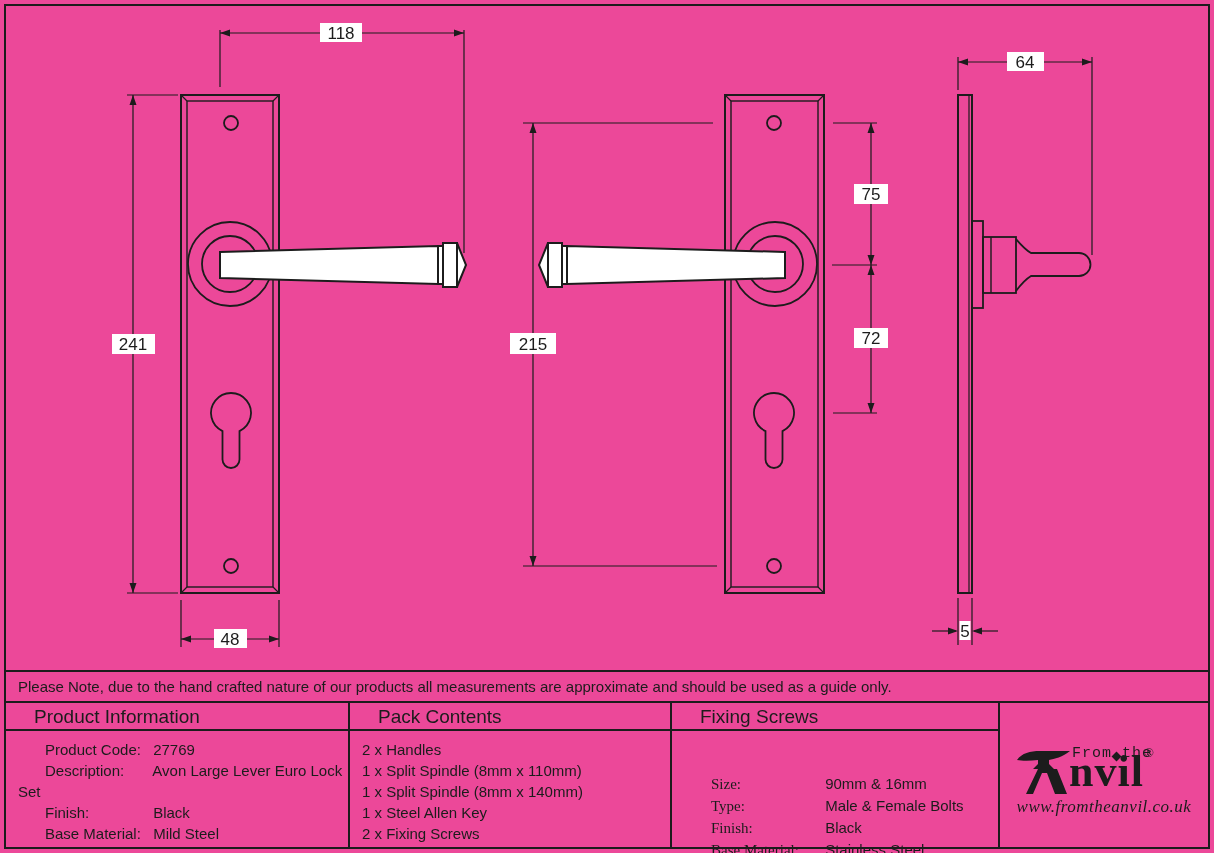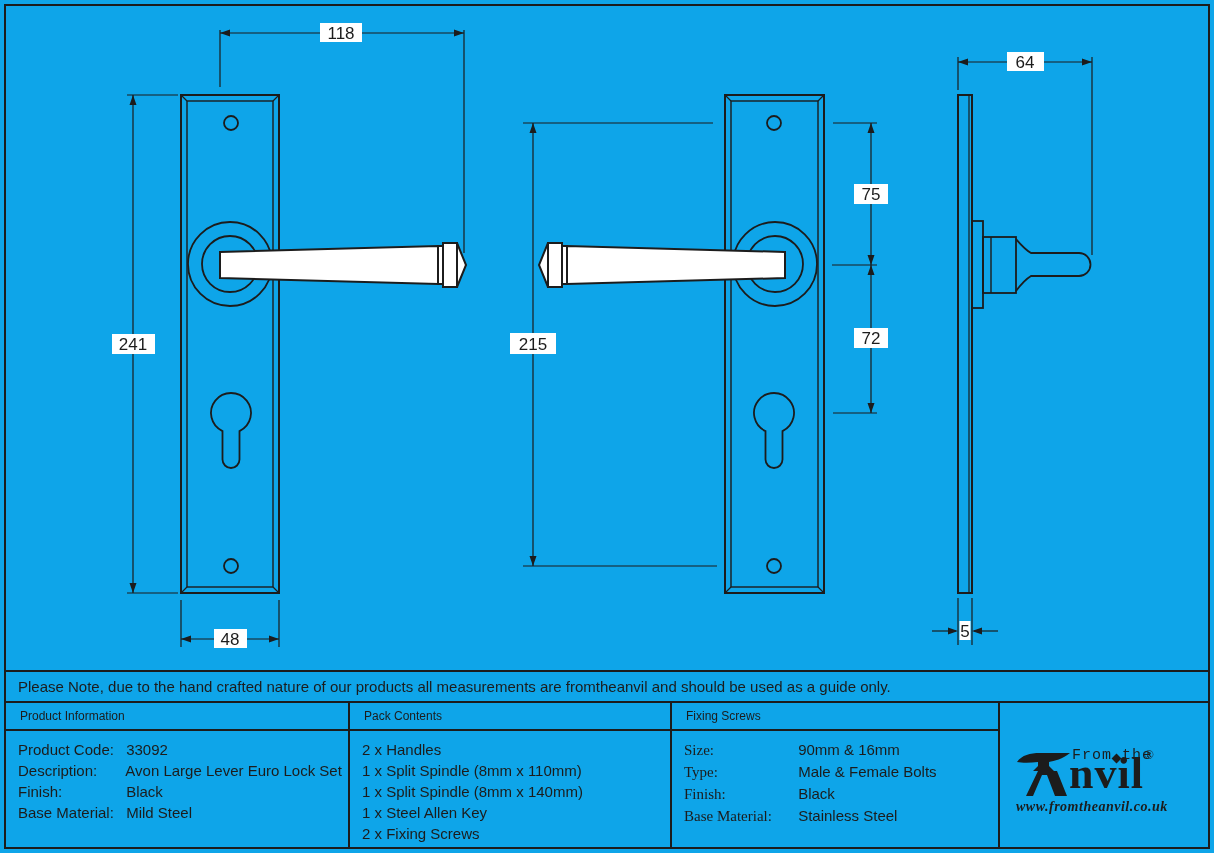--- a/index.html
+++ b/index.html
@@ -1,50 +1,50 @@
 <!DOCTYPE html>
 <html><head>
 <meta charset="utf-8">
 <style>
   html,body{margin:0;padding:0;background:#ffffff;}
-  .page{position:relative;width:1214px;height:853px;background:#0ea5e9;
+  .page{position:relative;width:1214px;height:853px;background:#ec4899;
         font-family:"Liberation Sans",sans-serif;color:#1c1c1c;overflow:hidden;}
   .frame{position:absolute;left:4px;top:4px;right:4px;bottom:4px;
          border:2px solid #1c1c1c;pointer-events:none;}
   .drawing{position:absolute;left:0;top:0;}
   .drawing text{font-family:"Liberation Sans",sans-serif;font-size:17px;fill:#1c1c1c;}
   .bottom{position:absolute;left:6px;right:6px;top:670px;bottom:6px;
           display:flex;flex-direction:column;}
   .note-bar{border-top:2px solid #1c1c1c;border-bottom:2px solid #1c1c1c;
             height:29px;line-height:29px;padding-left:12px;font-size:15px;}
   .spec-table{flex:1;display:flex;min-height:0;}
   .tcol{box-sizing:border-box;display:flex;flex-direction:column;}
   .tcol.c1{width:342px;}
   .tcol.c2{width:322px;border-left:2px solid #1c1c1c;}
-  .tcol.c3{width:328px;border-left:2px solid #1c1c1c;}
+  .tcol.c3{width:328px;border-left:2px solid #1c1c1c;gap:34px;}
   .tcol.c4{flex:1;border-left:2px solid #1c1c1c;}
-  .thead{height:26px;line-height:27px;padding-left:14px;font-size:12px;
+  .thead{height:26px;line-height:27px;padding-left:28px;font-size:19px;
          border-bottom:2px solid #1c1c1c;}
   .tbody{padding:8px 0 0 12px;font-size:15px;line-height:21px;}
-  .kv .k{display:inline-block;width:104px;}
+  .kv .k{display:inline-block;width:104px;margin-left:27px;}
   .c3 .kv .k{width:110px;font-family:Liberation Serif, serif;}
   
   .logo-cell{align-items:center;justify-content:center;flex-direction:column;}
   .logo{position:relative;width:176px;}
   .logo-fromthe{font-family:Liberation Mono, monospace;font-size:15px;
                 margin-left:56px;letter-spacing:1px;margin-top:11px;}
   .logo-anvil-row{display:flex;align-items:center;margin-top:-14px;}
   .anvil-a{flex:0 0 auto;}
   .logo-anvil{position:relative;font-family:"Liberation Serif",serif;font-weight:bold;
               font-size:44px;line-height:1;margin-left:-3px;letter-spacing:1px;}
   .diamond{position:absolute;left:44px;top:3px;width:7px;height:7px;
            background:#1c1c1c;transform:rotate(45deg);}
   .reg{font-size:13px;vertical-align:top;position:relative;top:-4px;font-weight:normal;}
-  .logo-url{font-family:"Liberation Serif",serif;font-style:italic;font-weight:bold;
-            font-size:14px;margin-top:1px;letter-spacing:0.5px;white-space:nowrap;}
+  .logo-url{font-family:"Liberation Serif",serif;font-style:italic;font-weight:normal;
+            font-size:17px;margin-top:1px;letter-spacing:0.5px;white-space:nowrap;text-align:center;}
 </style>
 </head>
 <body>
 
 <div class="page">
 
   <svg class="drawing" width="1214" height="670" viewBox="0 0 1214 670" fill="none" stroke="#1c1c1c">
 
     <g>
       <rect x="181" y="95" width="98" height="498" stroke-width="2"></rect>
@@ -155,31 +155,31 @@
       <line x1="998" y1="631" x2="974" y2="631"></line>
       <path fill="#1c1c1c" stroke="none" d="M958,631 l-10,-3.5 v7 Z M972,631 l10,-3.5 v7 Z"></path>
       <rect x="959.5" y="621" width="11" height="19" fill="#ffffff" stroke="none"></rect>
       <text x="965" y="637" text-anchor="middle" stroke="none" fill="#1c1c1c">5</text>
     </g>
   </svg>
 
   <div class="bottom">
 
     <div class="note-bar">
-      <span>Please Note, due to the hand crafted nature of our products all measurements are fromtheanvil and should be used as a guide only.</span>
+      <span>Please Note, due to the hand crafted nature of our products all measurements are approximate and should be used as a guide only.</span>
     </div>
 
     <div class="spec-table">
 
       <div class="tcol c1">
         <div class="thead">Product Information</div>
         <div class="tbody">
           <div class="kv">
             <span class="k">Product Code:</span>
-            <span class="v">33092</span>
+            <span class="v">27769</span>
           </div>
           <div class="kv">
             <span class="k">Description:</span>
             <span class="v">Avon Large Lever Euro Lock Set</span>
           </div>
           <div class="kv">
             <span class="k">Finish:</span>
             <span class="v">Black</span>
           </div>
           <div class="kv">

